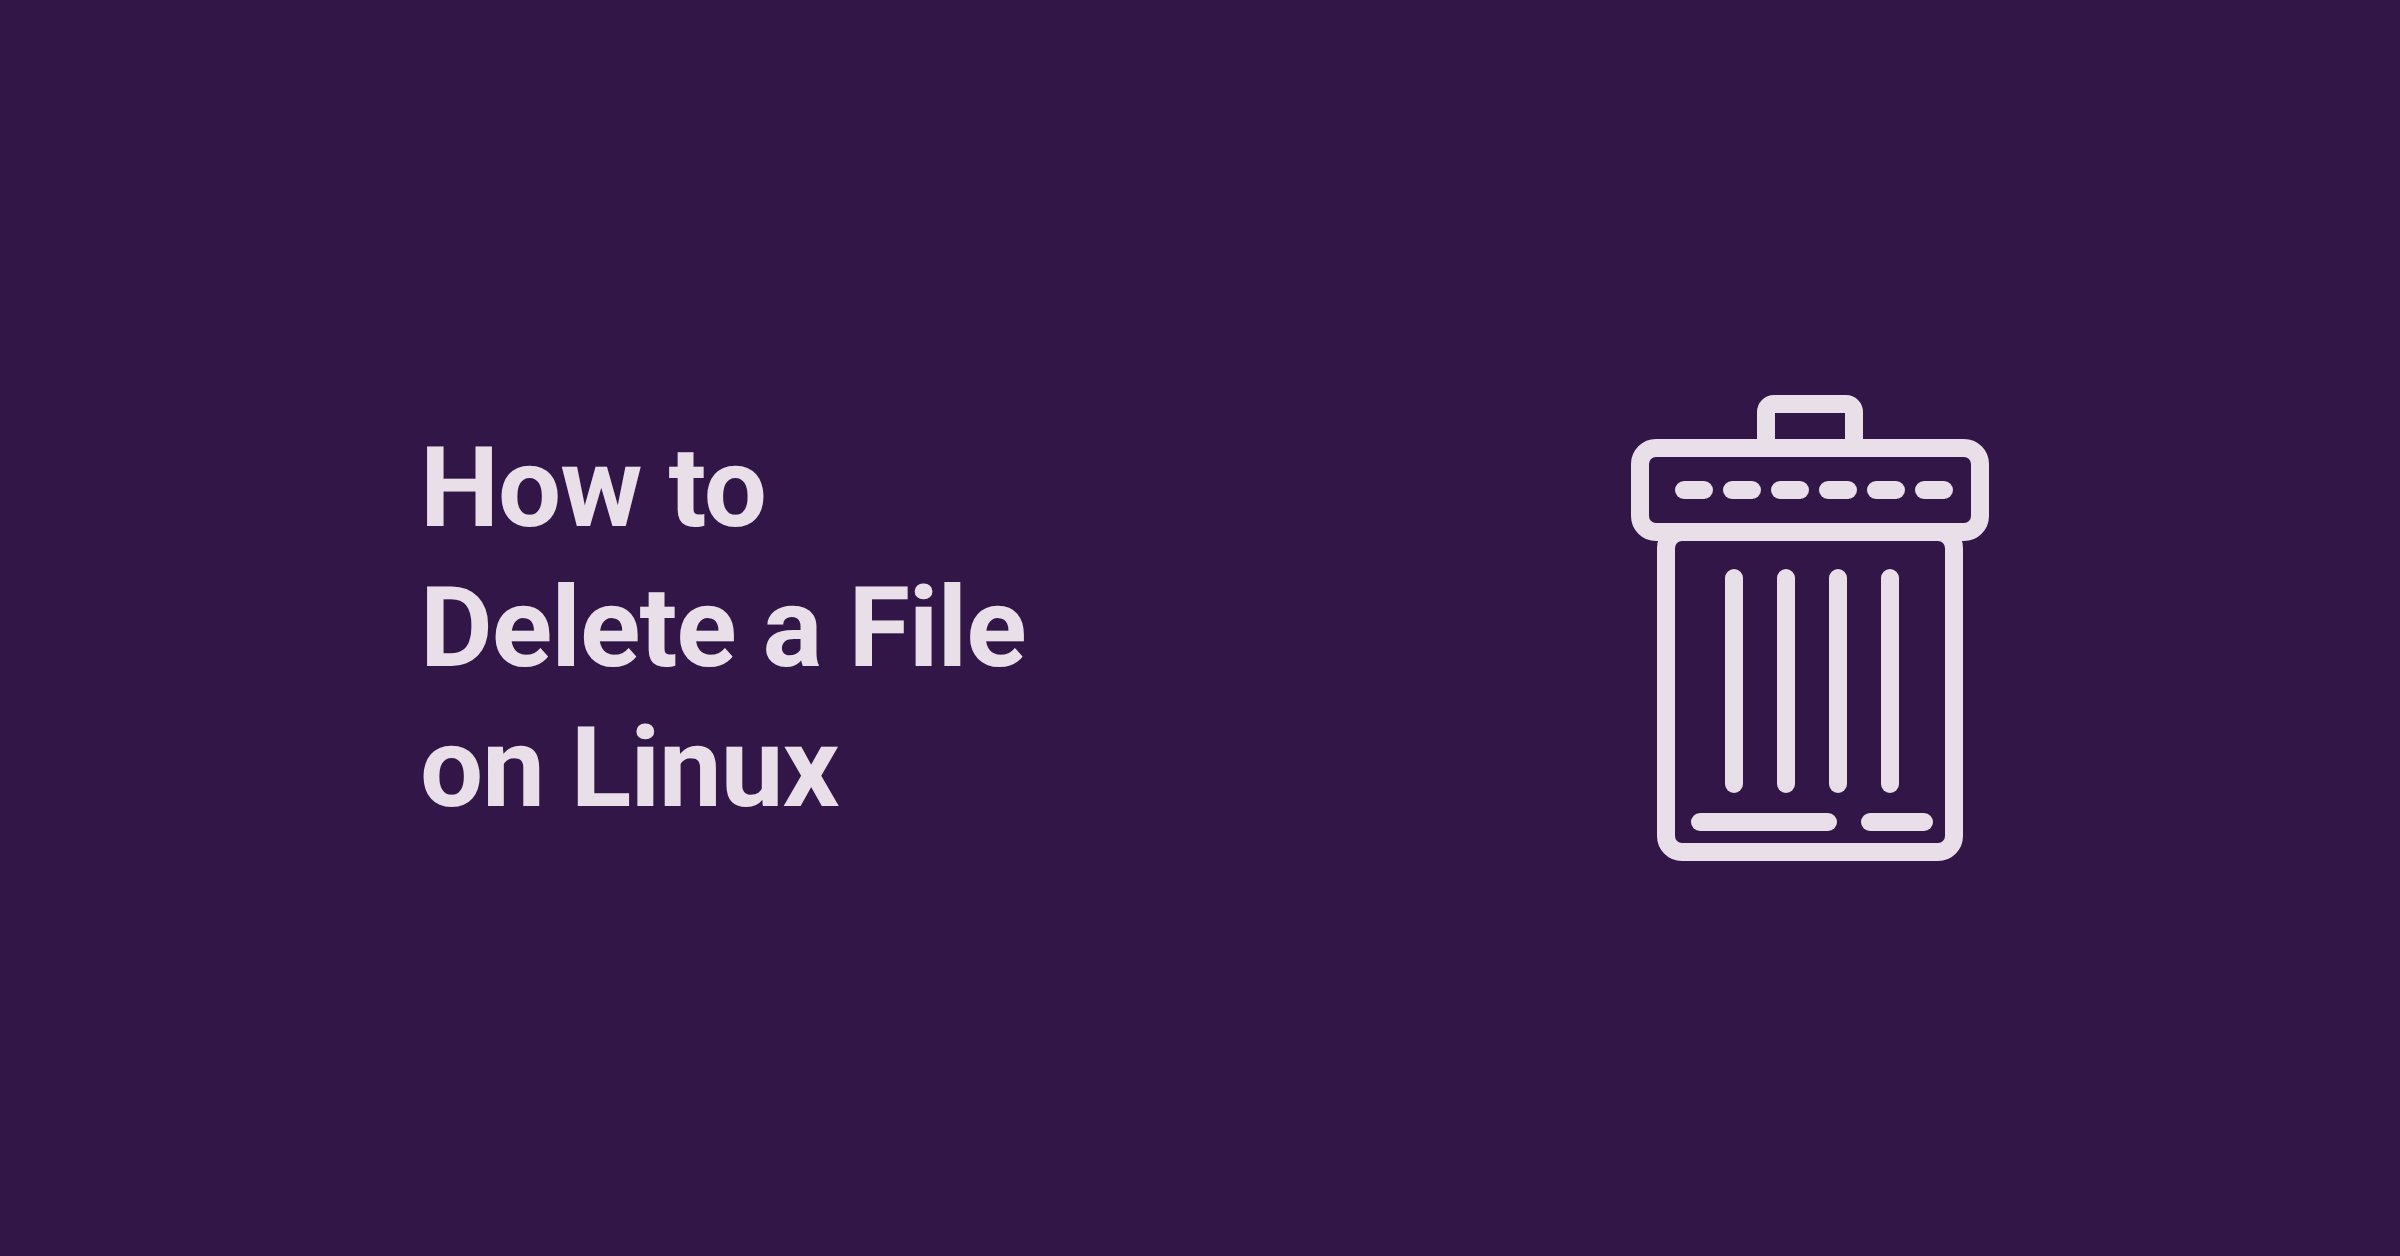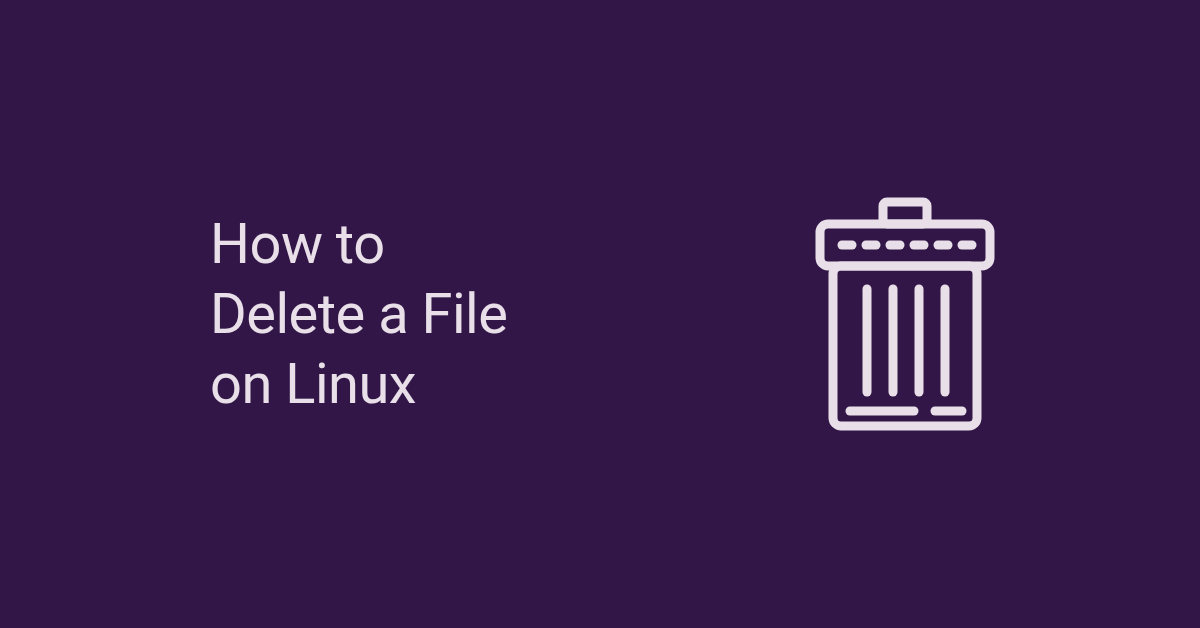--- a/index.html
+++ b/index.html
@@ -19,21 +19,21 @@
     .container {
       display: flex;
       align-items: center;
       justify-content: space-between;
       width: 100%;
       padding: 0 200px 0 210px;
     }
     .title {
       color: #e8dfe8;
       font-size: 56px;
-      font-weight: 400;
+      font-weight: 700;
       line-height: 1.25;
       letter-spacing: -0.5px;
     }
     .icon-wrapper {
       display: flex;
       align-items: center;
       justify-content: center;
       margin-left: 80px;
     }
   </style>

